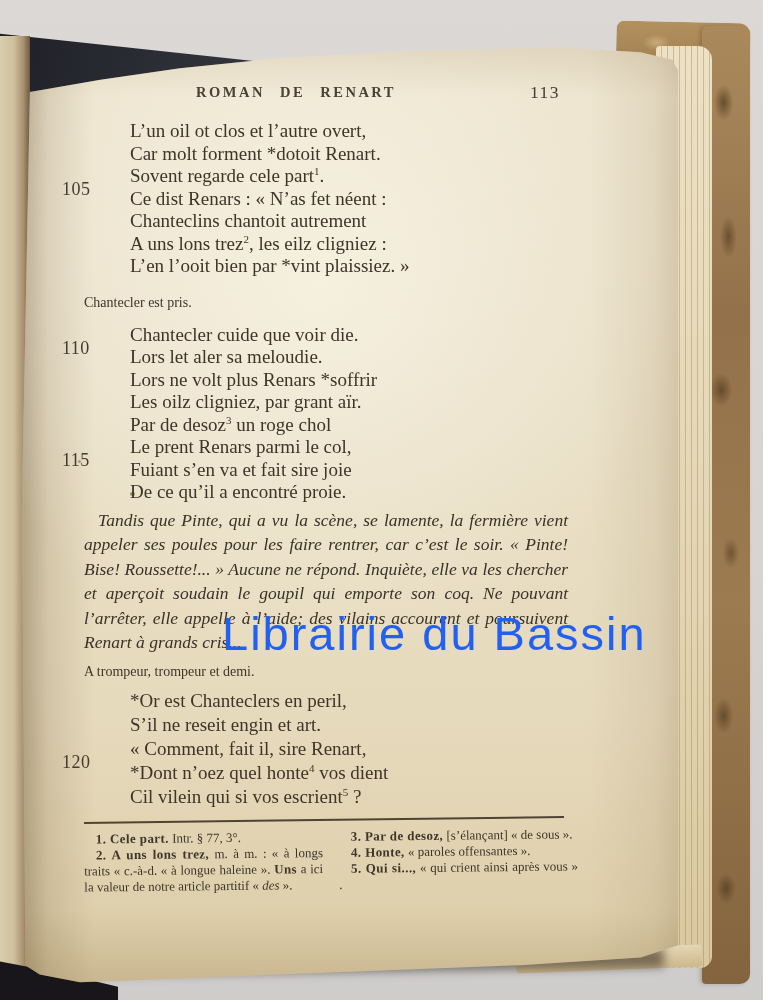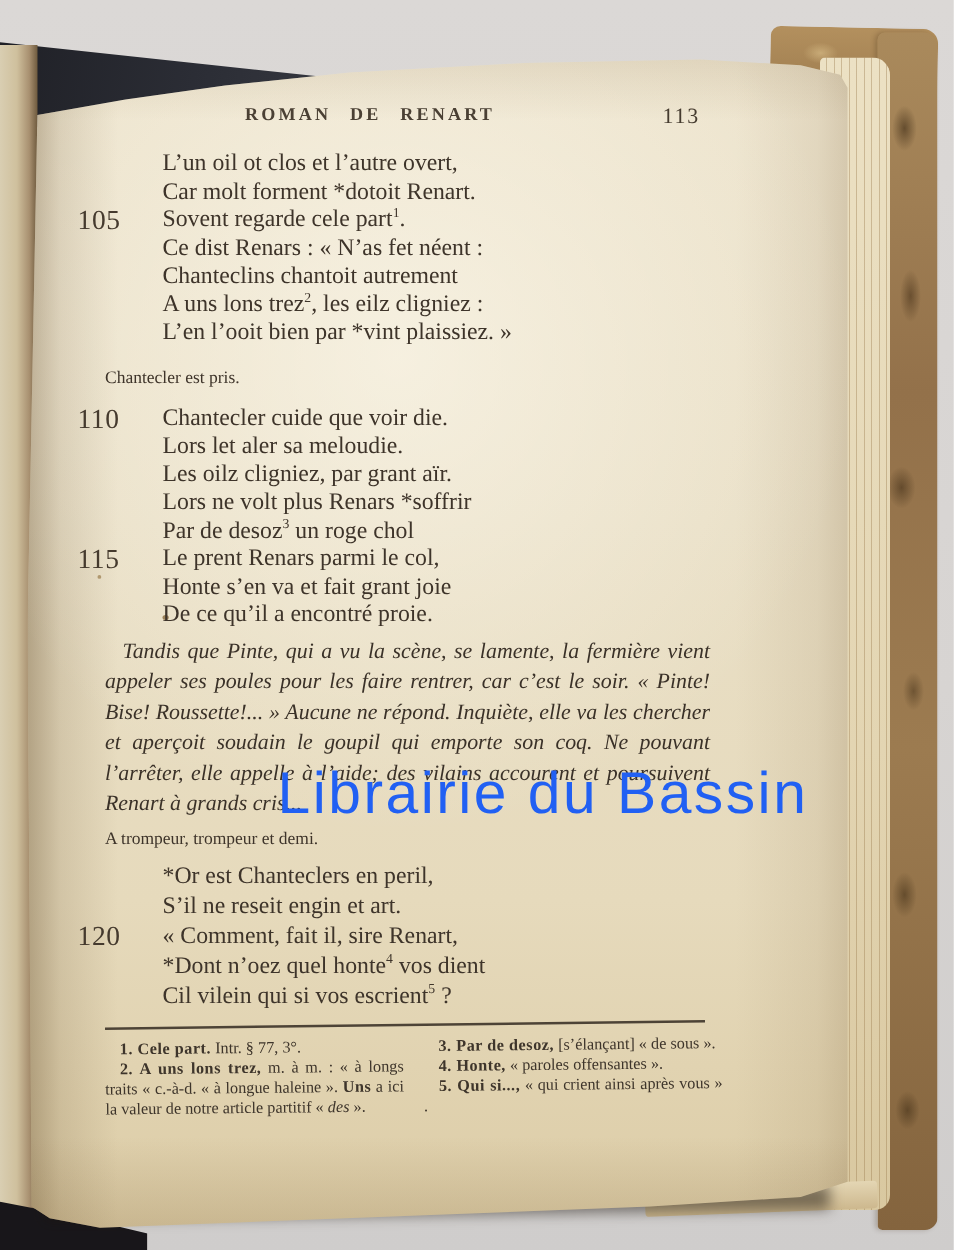--- a/index.html
+++ b/index.html
@@ -47,21 +47,21 @@
 
   .header{position:relative;margin-left:-46px;width:424px;height:22px;margin-bottom:14px;text-align:center;
     font-size:14.5px;font-weight:bold;letter-spacing:2.5px;word-spacing:9px;color:#4a4034;}
   .pageno{position:absolute;left:446px;top:-2px;font-size:17.5px;font-weight:normal;letter-spacing:1.5px;word-spacing:normal;color:#453b2f;}
 
   .verse{font-size:19px;}
   .verse .line{position:relative;white-space:nowrap;}
   .v1 .line{line-height:22.5px;}
   .v2 .line{line-height:22.5px;}
   .v3 .line{line-height:24px;}
-  .line-number{position:absolute;left:-68px;top:0;font-size:22px;letter-spacing:.5px;color:#453a2e;}
+  .line-number{position:absolute;left:-68px;top:13px;font-size:18px;letter-spacing:.5px;color:#453a2e;}
   sup{font-size:11px;line-height:0;vertical-align:super;letter-spacing:0;}
 
   .stage{font-size:14px;line-height:22px;margin:14px 0 10px -46px;width:484px;}
   .stage.second{margin:6px 0 6px -46px;}
   .prose{font-style:italic;font-size:17.5px;line-height:24.5px;margin:4px 0 0 -46px;width:484px;text-align:justify;text-indent:14px;color:#3a3128;}
 
   .rule{margin:10px 0 0 -46px;width:480px;border-top:2px solid #4d4336;transform:rotate(-.7deg);}
   .footnotes{display:flex;gap:16px;margin:8px 0 0 -46px;width:494px;font-size:13px;line-height:16px;color:#3e352b;transform:rotate(-.6deg);}
   .fncol{width:239px;}
   .fn{text-indent:12px;text-align:justify;}
@@ -101,25 +101,25 @@
             <div class="line"><span class="line-number">105</span>Sovent regarde cele part<sup>1</sup>.</div>
             <div class="line">Ce dist Renars : « N’as fet néent :</div>
             <div class="line">Chanteclins chantoit autrement</div>
             <div class="line">A uns lons trez<sup>2</sup>, les eilz cligniez :</div>
             <div class="line">L’en l’ooit bien par *vint plaissiez. »</div>
           </div>
           <div class="stage">Chantecler est pris.</div>
           <div class="verse v2">
             <div class="line"><span class="line-number">110</span>Chantecler cuide que voir die.</div>
             <div class="line">Lors let aler sa meloudie.</div>
+            <div class="line">Lors ne volt plus Renars *soffrir</div>
             <div class="line">Les oilz cligniez, par grant aïr.</div>
-            <div class="line">Lors ne volt plus Renars *soffrir</div>
             <div class="line">Par de desoz<sup>3</sup> un roge chol</div>
             <div class="line"><span class="line-number">115</span>Le prent Renars parmi le col,</div>
-            <div class="line">Honte s’en va et fait grant joie</div>
+            <div class="line">Fuiant s’en va et fait sire joie</div>
             <div class="line">De ce qu’il a encontré proie.</div>
           </div>
           <div class="prose">Tandis que Pinte, qui a vu la scène, se lamente, la fermière vient appeler ses poules pour les faire rentrer, car c’est le soir. « Pinte! Bise! Roussette!... » Aucune ne répond. Inquiète, elle va les chercher et aperçoit soudain le goupil qui emporte son coq. Ne pouvant l’arrêter, elle appelle à l’aide; des vilains accourent et poursuivent Renart à grands cris...</div>
           <div class="stage second">A trompeur, trompeur et demi.</div>
           <div class="verse v3">
             <div class="line">*Or est Chanteclers en peril,</div>
             <div class="line">S’il ne reseit engin et art.</div>
             <div class="line"><span class="line-number">120</span>« Comment, fait il, sire Renart,</div>
             <div class="line">*Dont n’oez quel honte<sup>4</sup> vos dient</div>
             <div class="line">Cil vilein qui si vos escrient<sup>5</sup> ?</div>

